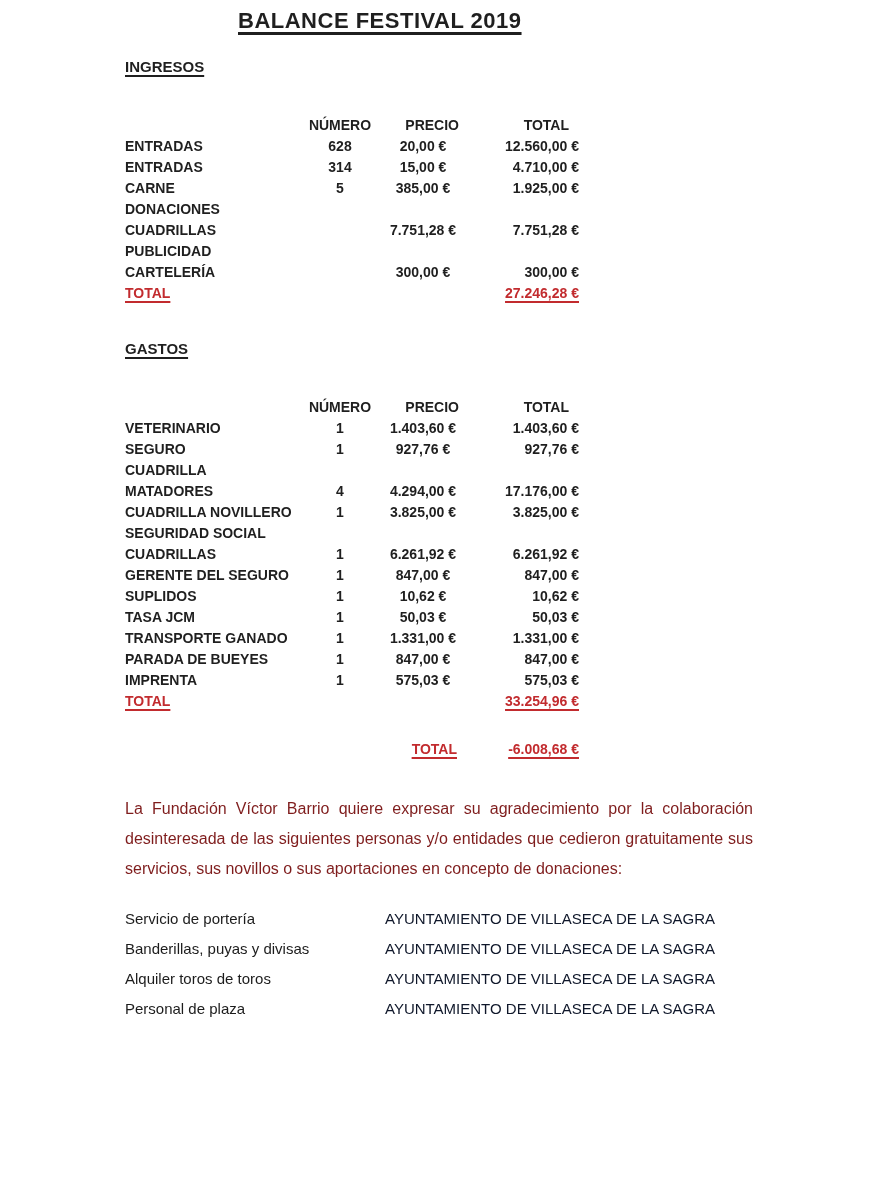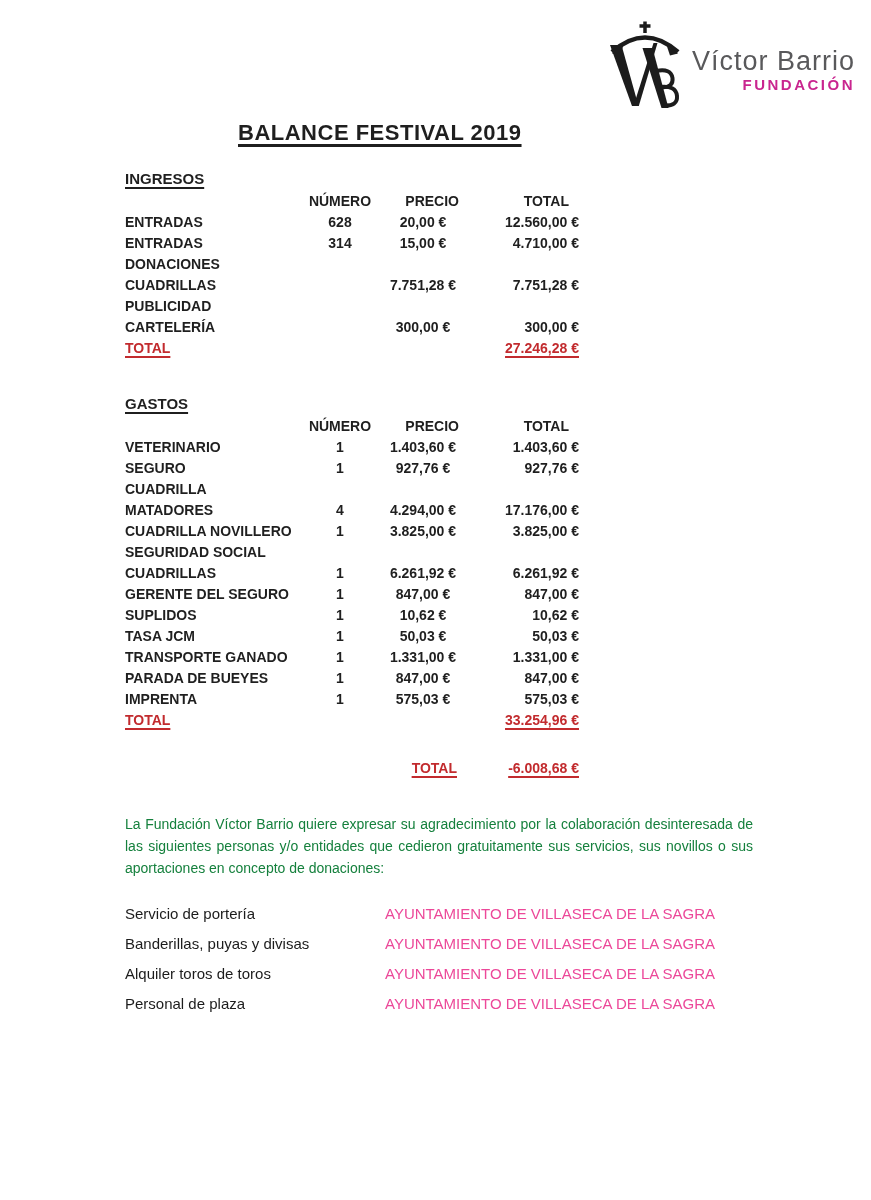--- a/index.html
+++ b/index.html
@@ -55,82 +55,62 @@
   .t-head, .t-row, .grand-total {
     display: grid;
     grid-template-columns: 170px 90px 80px 114px;
     align-items: end;
   }
   .t-head > div, .t-row > div, .t-row .lbl-line { line-height: 21px; }
   .c-label { text-align: left; }
   .c-num   { text-align: center; }
   .c-precio{ text-align: center; padding-right: 4px; }
   .c-total { text-align: right; }
-  .t-head .c-num { text-align: center; }
+  .t-head .c-num { text-align: center; margin-top: 36px; }
   .t-head .c-precio { text-align: right; padding-right: 6px; }
   .t-head .c-total { text-align: right; padding-right: 10px; }
 
   .total-row { color: #c22b2e; }
   .u-red {
     color: #c22b2e;
     text-decoration: underline;
     text-decoration-thickness: 1.5px;
     text-underline-offset: 3px;
   }
 
   
   .grand-total { margin-top: 29px; font-size: 14px; font-weight: bold; }
   .gt-label { grid-column: 3; text-align: right; padding-right: 8px; }
   .gt-value { grid-column: 4; text-align: right; }
 
   
   .ack-paragraph {
     margin-top: 37px;
-    font-size: 14px; line-height: 22px;
+    font-size: 16px; line-height: 30px;
     text-align: justify;
-    color: #15803d;
+    color: #7f1d1d;
   }
 
   
   .sec-servicios { margin-top: 27px; }
   .svc-list { margin-top: 10px; }
   .svc-row {
     display: grid; grid-template-columns: 260px 1fr;
     align-items: baseline;
     margin-bottom: 14px;
     font-size: 15px; line-height: 16px;
   }
   .svc-name { color: #1c1c1c; }
-  .svc-provider { color: #ec4899; }
+  .svc-provider { color: #0f172a; }
 </style>
 </head>
 <body>
 
 <div class="page">
 
-  <header class="logo-block">
-    <svg class="logo-crest" width="82" height="92" viewBox="0 0 82 92" aria-hidden="true">
-      <g fill="none" stroke="#1c1c1c">
-        <line x1="41" y1="1.5" x2="41" y2="13" stroke-width="3.5"></line>
-        <line x1="35.5" y1="6" x2="46.5" y2="6" stroke-width="3.5"></line>
-        <path d="M8 32 Q 41 3 74 32" stroke-width="4.5"></path>
-      </g>
-      <path d="M8 33.5 l 11.5 -8.5 l -3.5 10.5 z" fill="#1c1c1c"></path>
-      <path d="M74 33.5 l -11.5 -8.5 l 3.5 10.5 z" fill="#1c1c1c"></path>
-      <path d="M6 25 L 17.5 25 L 34.5 86 L 28 86 Z" fill="#1c1c1c"></path>
-      <path d="M29.5 86 L 49.5 23 L 53.5 23 L 34.8 86 Z" fill="#1c1c1c"></path>
-      <path d="M38.5 28 L 48.5 28 L 64.5 88 L 57.5 88 Z" fill="#1c1c1c"></path>
-      <path d="M52 51 q 15 -3 16.5 7 q 1.2 9 -10.5 9.5" fill="none" stroke="#1c1c1c" stroke-width="4"></path>
-      <path d="M55.5 67 q 16.5 -2 17.5 9 q 0.8 10.5 -13.5 9.5" fill="none" stroke="#1c1c1c" stroke-width="4"></path>
-    </svg>
-    <div class="logo-text">
-      <div class="logo-name">Víctor Barrio</div>
-      <div class="logo-sub" style="color:#c9258f;">FUNDACIÓN</div>
-    </div>
-  </header>
 
   <h1 class="doc-title">BALANCE FESTIVAL 2019</h1>
 
   <main class="content">
 
     <section class="sec-ingresos">
       <h2 class="sec-heading">INGRESOS</h2>
       <div class="fin-table" id="ingresos-table">
         <div class="t-head">
           <div class="c-label"></div>
@@ -149,20 +129,28 @@
           <div class="t-row">
     <div class="c-label">
               <div class="lbl-line">ENTRADAS</div>
             </div>
     <div class="c-num">314</div>
     <div class="c-precio">15,00 €</div>
     <div class="c-total">4.710,00 €</div>
   </div>
           <div class="t-row">
     <div class="c-label">
+              <div class="lbl-line">CARNE</div>
+            </div>
+    <div class="c-num">5</div>
+    <div class="c-precio">385,00 €</div>
+    <div class="c-total">1.925,00 €</div>
+  </div>
+          <div class="t-row">
+    <div class="c-label">
               <div class="lbl-line">DONACIONES</div>
               <div class="lbl-line">CUADRILLAS</div>
             </div>
     <div class="c-num"></div>
     <div class="c-precio">7.751,28 €</div>
     <div class="c-total">7.751,28 €</div>
   </div>
           <div class="t-row">
     <div class="c-label">
               <div class="lbl-line">PUBLICIDAD</div>

